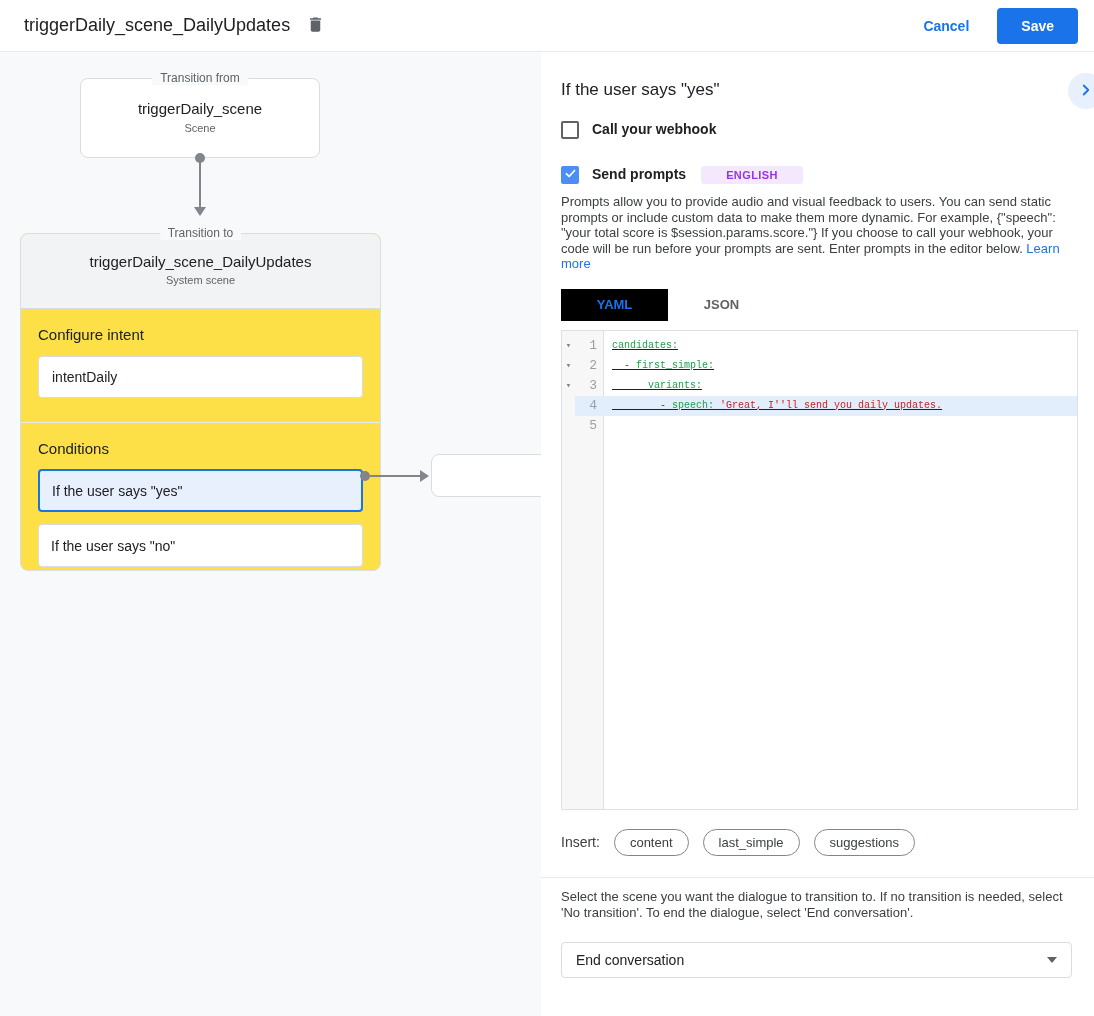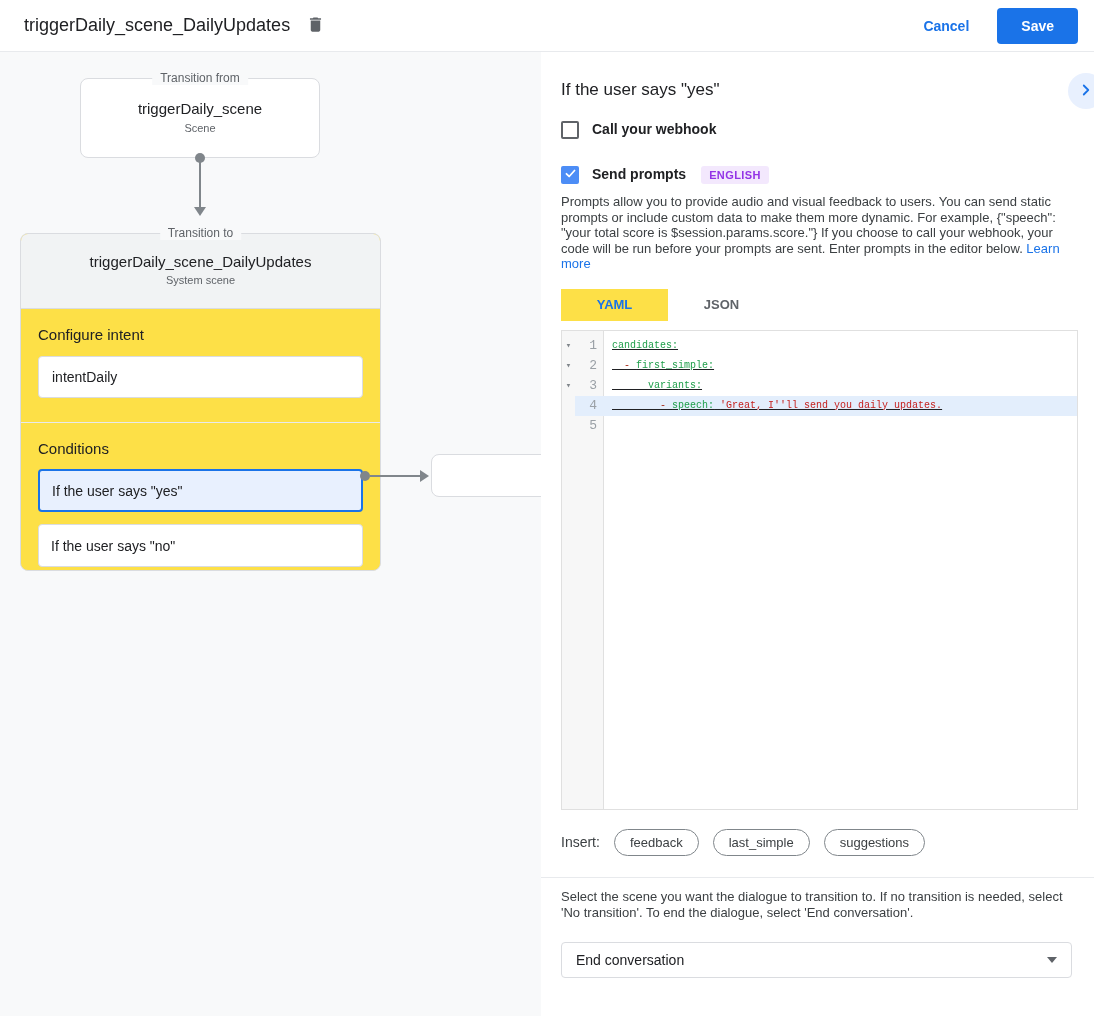--- a/index.html
+++ b/index.html
@@ -64,29 +64,29 @@
     background:#e8f0fe; border:none; cursor:pointer; display:flex; align-items:center; justify-content:center; }
 
   .check-row { display:flex; align-items:flex-start; gap:13px; }
   .row-webhook { margin-top:21px; }
   .row-prompts { margin-top:27px; }
   .checkbox { width:18px; height:18px; border-radius:2px; flex:none; cursor:pointer; }
   .checkbox.unchecked { border:2px solid #5f6368; background:#fff; }
   .checkbox.checked { background:#4c8df6; display:flex; align-items:center; justify-content:center; }
   .check-label { font-size:14px; font-weight:bold; color:#202124; }
   .lang-badge { margin-left:2px; background:#f3e8fd; color:#9334e6; font-size:11px; font-weight:bold;
-    letter-spacing:.4px; padding:3px 8px; border-radius:3px; }
+    letter-spacing:.4px; padding:3px 25px; border-radius:3px; }
 
   .prompts-desc { margin-top:10px; max-width:514px; font-size:13px; line-height:15.5px; color:#3c4043; }
   .learn-more { color:#1a73e8; cursor:pointer; text-decoration:none; }
 
   .tabs { margin-top:17px; display:flex; }
   .tab { width:107px; height:32px; display:flex; align-items:center; justify-content:center;
     font-size:13px; font-weight:bold; cursor:pointer; }
-  .tab.active { background:#fde047; color:#1a73e8; }
+  .tab.active { background:#000000; color:#1a73e8; }
   .tab.inactive { color:#5f6368; }
 
   .editor { position:relative; margin-top:9px; height:480px; border:1px solid #e0e0e0; background:#fff;
     overflow:hidden; font-family:"Liberation Mono","DejaVu Sans Mono",monospace; }
   .gutter-strip { position:absolute; left:0; top:0; bottom:0; width:42px; background:#f7f7f7;
     border-right:1px solid #e0e0e0; }
   .code-lines { position:relative; padding-top:5px; }
   .cm-row { display:flex; height:20px; line-height:20px; }
   .cm-gut { width:42px; flex:none; display:flex; }
   .cm-fold { width:13px; text-align:center; font-size:9px; color:#80868b; cursor:pointer; }
@@ -245,21 +245,21 @@
               <span class="cm-fold"></span>
               <span class="cm-num">5</span>
             </span>
             <span class="cm-code"></span>
           </div>
         </div>
     </div>
 
     <div class="insert-row">
       <span class="insert-label">Insert:</span>
-      <button class="chip">feedback</button>
+      <button class="chip">content</button>
       <button class="chip">last_simple</button>
       <button class="chip">suggestions</button>
     </div>
 
     <hr class="panel-divider">
 
     <p class="transition-desc">Select the scene you want the dialogue to transition to. If no transition is needed, select 'No transition'. To end the dialogue, select 'End conversation'.</p>
 
     <div class="dropdown">
       <span>End conversation</span>

